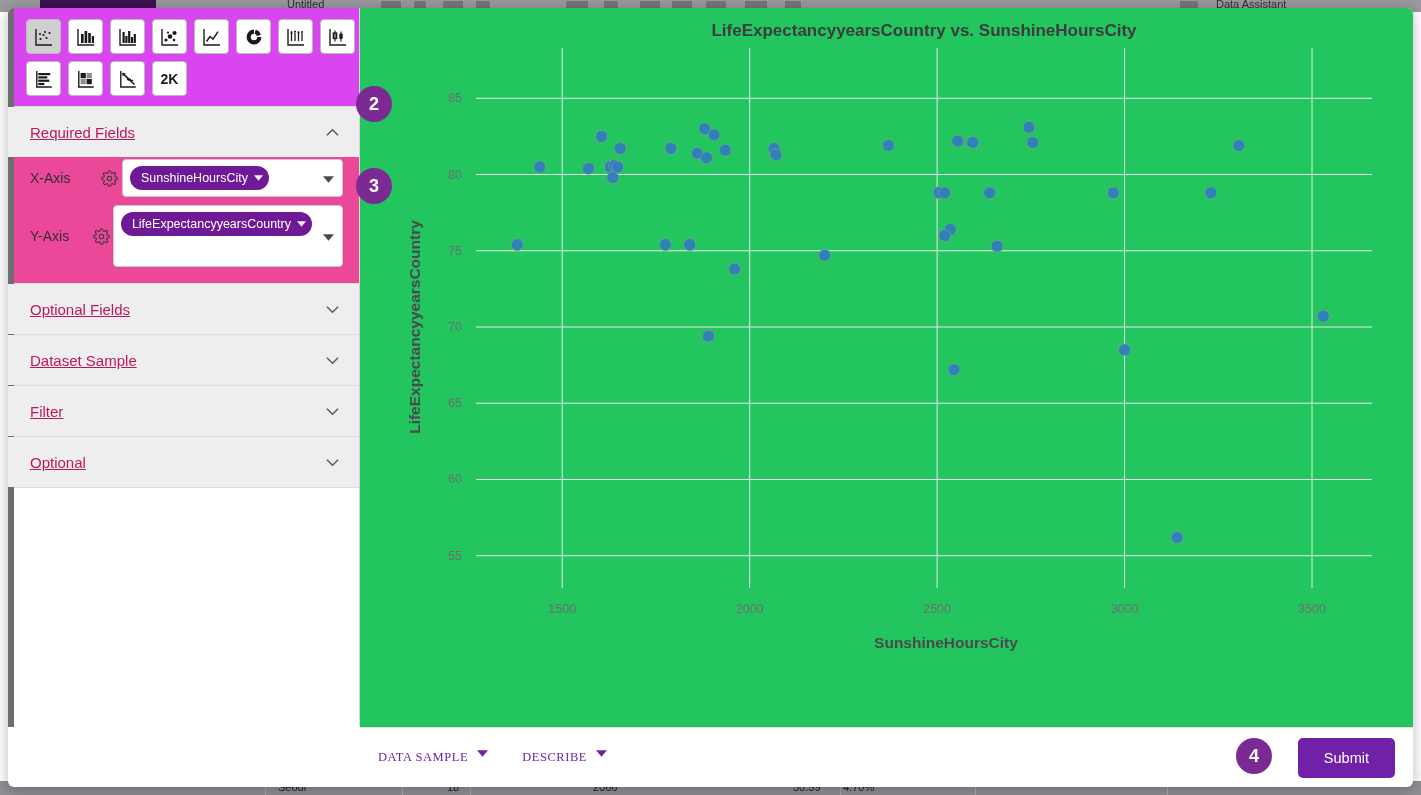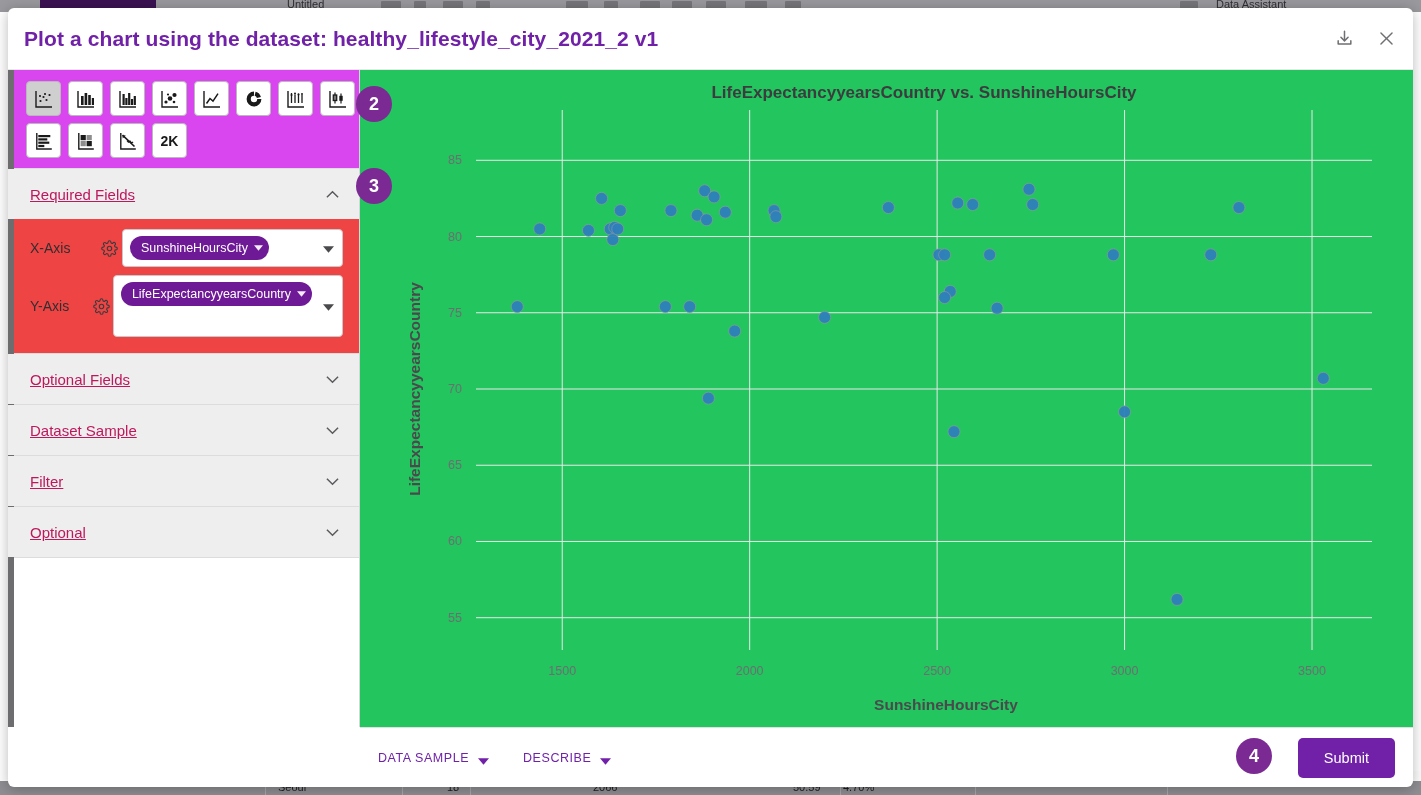--- a/index.html
+++ b/index.html
@@ -127,21 +127,21 @@
     display: flex; align-items: center;
     padding: 0 22px 0 22px;
     cursor: pointer;
     position: relative;
   }
   .acc-head .lbl { font-size: 15px; color: #be185d; text-decoration: underline; }
   .acc-head .caret {
     position: absolute; right: 20px; top: 50%; transform: translateY(-50%);
     color: #5b5b5e;
   }
-  .acc-body { background: #ef4444; padding: 10px 16px 16px 22px; }
+  .acc-body { background: #ec4899; padding: 2px 16px 16px 22px; }
 
   .fieldrow { display: flex; align-items: center; margin-bottom: 8px; }
   .fieldrow:last-child { margin-bottom: 0; }
   .fieldrow .flabel { width: 66px; font-size: 14px; color: #2f2f31; }
   .gear { width: 26px; display: flex; justify-content: center; color: #3b3b3d; cursor: pointer; }
   .select {
     flex: 1 1 auto; min-height: 38px;
     border: 1px solid #c8c8ca; border-radius: 4px;
     background: #fff;
     position: relative;
@@ -174,23 +174,23 @@
   
   .modal-footer {
     flex: 0 0 60px; height: 60px;
     border-top: 1px solid #e0e0e2;
     margin-left: 352px;
     display: flex; align-items: center;
     padding: 0 18px 0 18px;
     position: relative;
   }
   .foot-menu {
-    display: flex; align-items: flex-end; gap: 9px;
+    display: flex; align-items: flex-start; gap: 9px;
     color: #7021a8; font-size: 12.5px; letter-spacing: .55px;
-    margin-right: 34px; cursor: pointer;
+    margin-right: 34px; cursor: pointer; font-family: Liberation Serif, serif;
   }
   .foot-menu .fcaret { color: #7021a8; display: inline-flex; }
   .footer-right {
     margin-left: auto; display: flex; align-items: flex-end; gap: 8px;
   }
   .submit-btn {
     background: #7021a8; color: #fff;
     border: none; border-radius: 5px;
     height: 40px; padding: 0 26px;
     font-size: 14.5px; font-family: "Liberation Sans", sans-serif;
@@ -248,37 +248,20 @@
     <div class="cell" style="left:278px">Seoul</div>
     <div class="cell" style="left:447px">18</div>
     <div class="cell" style="left:593px">2066</div>
     <div class="cell" style="left:793px">50.59</div>
     <div class="cell" style="left:843px">4.70%</div>
   </div>
 </div>
 
 <div id="modal">
 
-  <div class="modal-header">
-    <div class="modal-title">Plot a chart using the dataset: healthy_lifestyle_city_2021_2 v1</div>
-    <div class="header-actions">
-      <div class="hicon">
-        <svg width="19" height="19" viewBox="0 0 24 24" fill="none" stroke="currentColor" stroke-width="1.9" stroke-linecap="round" stroke-linejoin="round">
-          <path d="M12 3v11"></path>
-            <path d="M7.5 10.5 12 15l4.5-4.5"></path>
-          <path d="M4 15v4h16v-4"></path>
-        </svg>
-      </div>
-      <div class="hicon">
-        <svg width="19" height="19" viewBox="0 0 24 24" fill="none" stroke="currentColor" stroke-width="1.8" stroke-linecap="round">
-          <path d="M5 5 19 19M19 5 5 19"></path>
-        </svg>
-      </div>
-    </div>
-  </div>
 
   <div class="modal-body">
 
     <div class="side">
       <div class="side-scroll"></div>
 
       <div class="chart-types">
         <div class="ct-row">
           <div class="ct sel">
             <svg width="20" height="20" viewBox="0 0 20 20">

